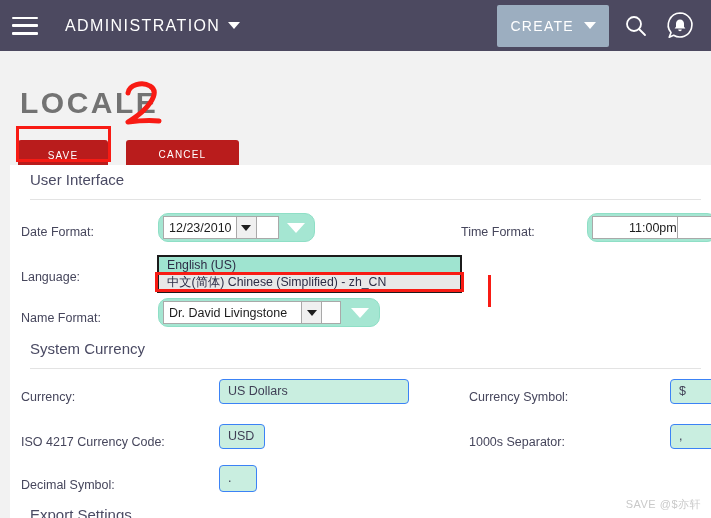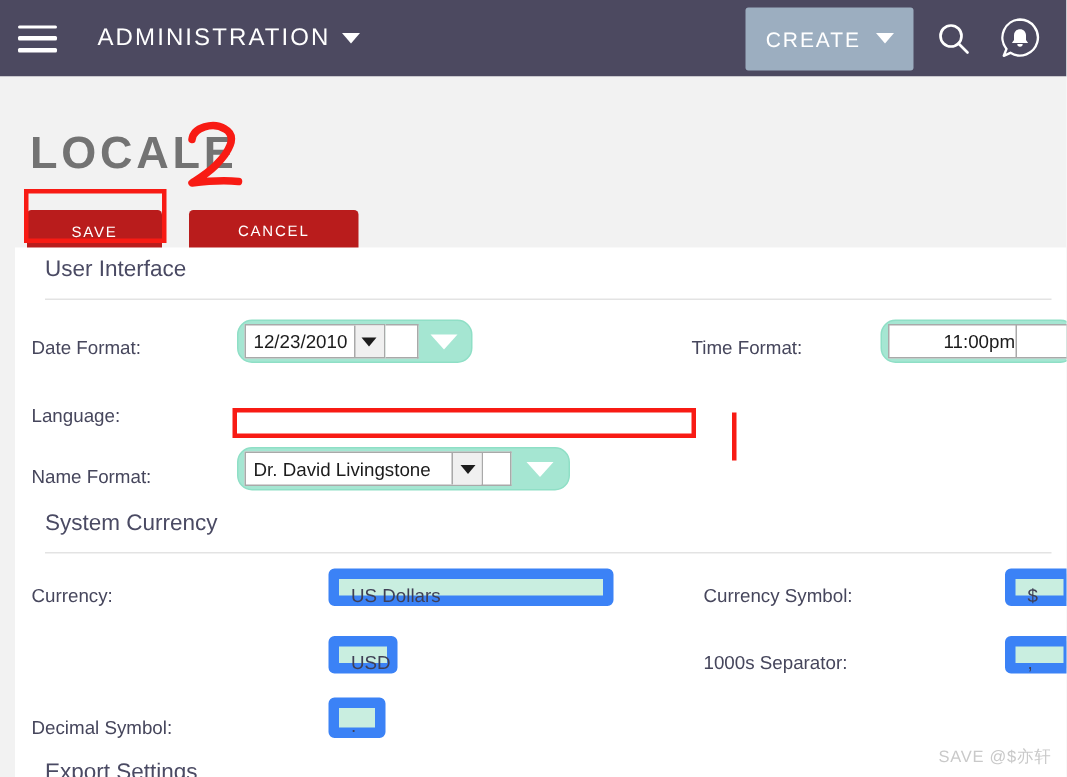--- a/index.html
+++ b/index.html
@@ -166,21 +166,21 @@
     position: absolute;
     font-size: 12.5px;
     color: #46465c;
   }
 
   
   .txt {
     position: absolute;
     box-sizing: border-box;
     background: #c9eee0;
-    border: 7px solid #3b82f6;
+    border: 1px solid #3b82f6;
     border-radius: 4px;
     color: #3f3f55;
     font-family: "Liberation Sans", sans-serif;
     font-size: 12.5px;
     padding: 0 8px;
     height: 25px;
     line-height: 23px;
   }
   .selwrap {
     position: absolute;
@@ -385,34 +385,39 @@
         <span class="tri-btn"></span>
       </div>
     </div>
 
     <div class="section-head" style="top:175px;">System Currency</div>
     <div class="section-rule" style="top:203px;"></div>
 
     <div class="field-label" style="top:225px; left:11px;">Currency:</div>
     <div class="txt" style="top:214px; left:209px; width:190px;">US Dollars</div>
 
+    <div class="field-label" style="top:270px; left:11px;">ISO 4217 Currency Code:</div>
     <div class="txt" style="top:259px; left:209px; width:46px;">USD</div>
 
     <div class="field-label" style="top:313px; left:11px;">Decimal Symbol:</div>
     <div class="txt" style="top:300px; left:209px; width:38px; height:27px; line-height:25px;">.</div>
 
     <div class="field-label" style="top:225px; left:459px;">Currency Symbol:</div>
     <div class="txt" style="top:214px; left:660px; width:46px;">$</div>
 
     <div class="field-label" style="top:270px; left:459px;">1000s Separator:</div>
     <div class="txt" style="top:259px; left:660px; width:46px;">,</div>
 
     <div class="section-head" style="top:341px;">Export Settings</div>
   </div>
 
+  <div class="dropdown" style="top:255px; left:157px; width:305px;">
+    <div class="dd-option sel">English (US)</div>
+    <div class="dd-option hover">中文(简体) Chinese (Simplified) - zh_CN</div>
+  </div>
 
   <div class="anno-box" style="top:126px; left:16px; width:95px; height:36px;"></div>
   <div class="anno-box" style="top:272px; left:155px; width:309px; height:20px;"></div>
   <div class="anno-line" style="top:275px; left:488px; width:3px; height:32px;"></div>
 
   <svg class="anno-num" style="top:80px; left:122px;" width="46" height="48" viewBox="0 0 46 48">
     <path d="M6 13 C7 5, 20 1, 28 6 C37 11, 30 22, 22 30 C16 36, 9 40, 6 42 C14 41, 28 40, 37 41" fill="none" stroke="#f81b14" stroke-width="5" stroke-linecap="round" stroke-linejoin="round"></path>
   </svg>
 
   <div class="watermark">SAVE @$亦轩</div>

